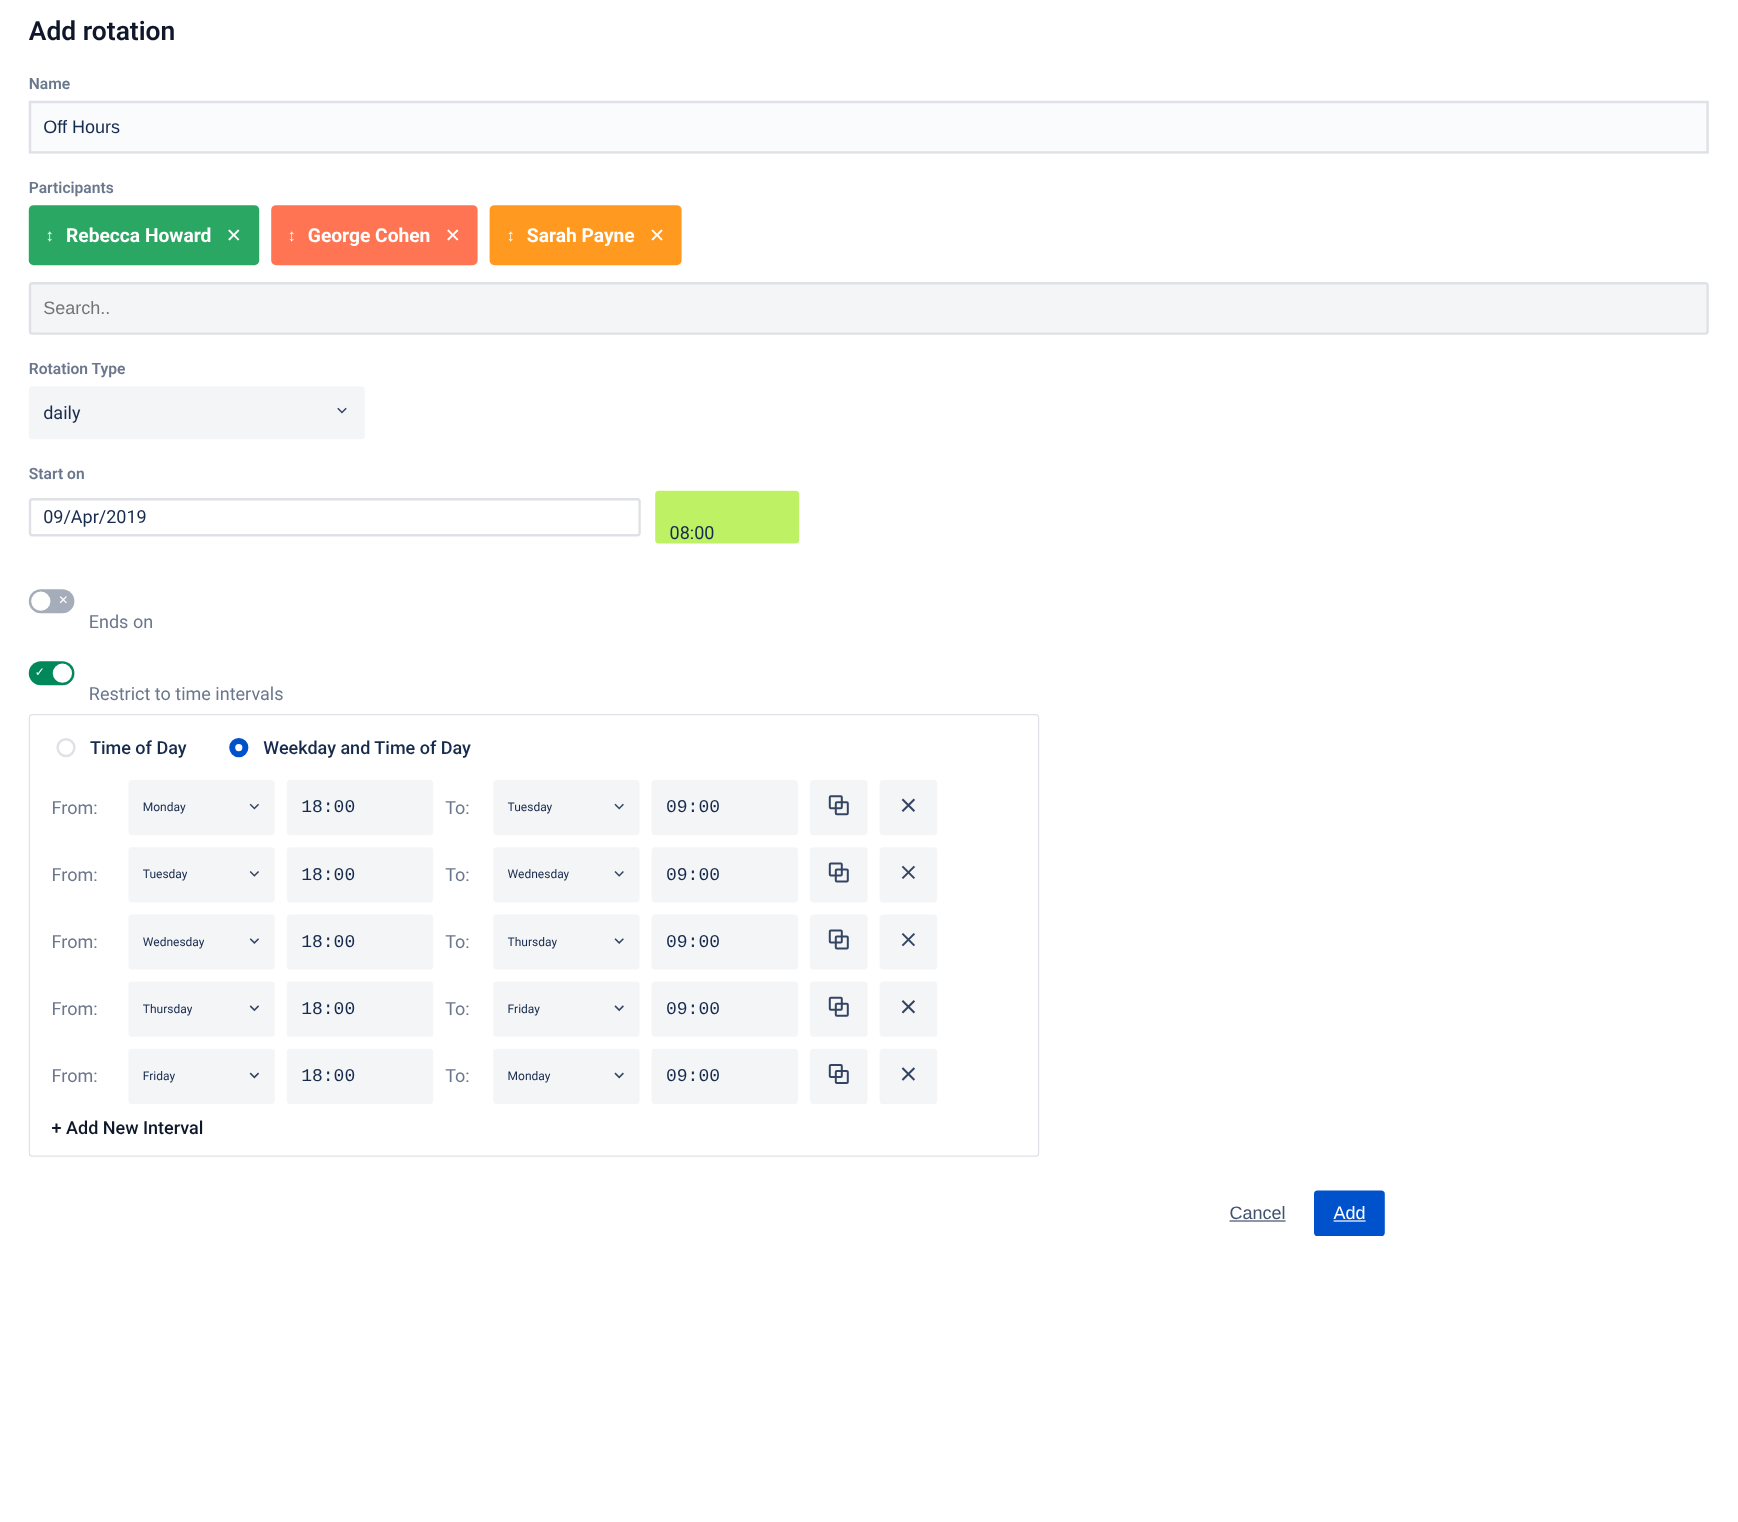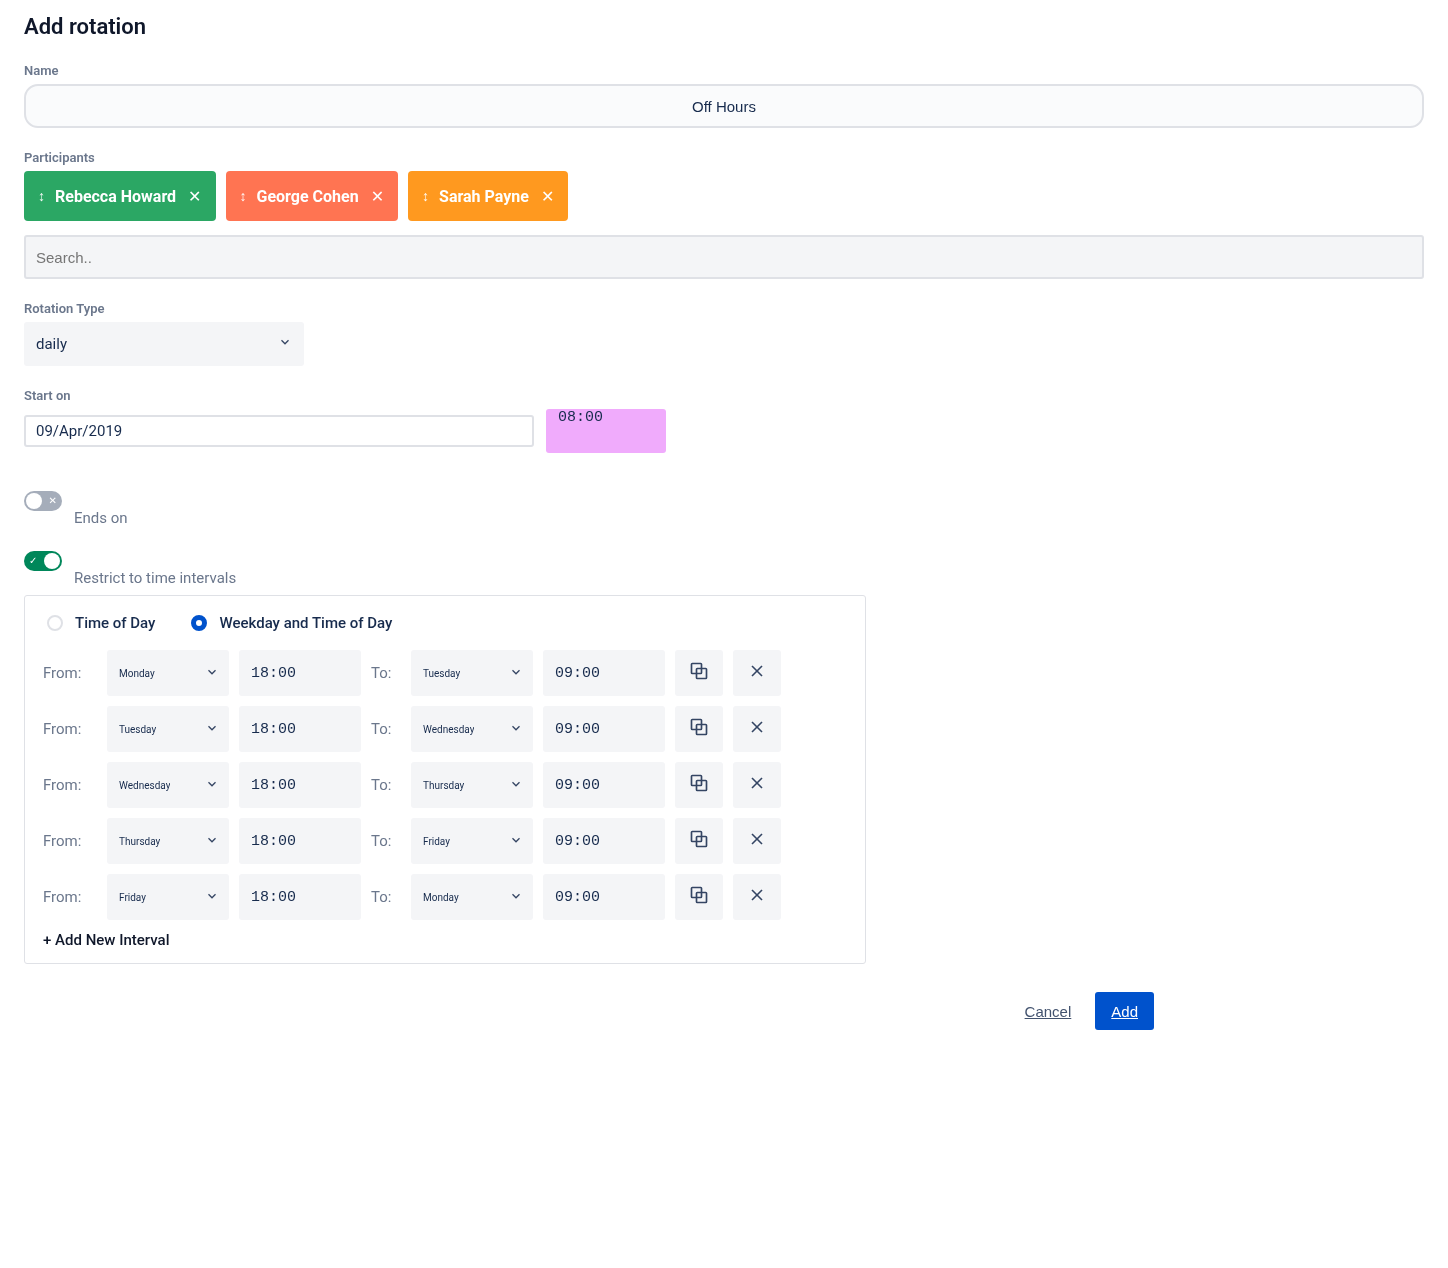--- a/index.html
+++ b/index.html
@@ -22,27 +22,26 @@
     font-size: 13px;
     font-weight: 600;
     color: #6B778C;
     margin-bottom: 6px;
     display: block;
   }
   .text-input {
     width: 100%;
     height: 44px;
     border: 2px solid #DFE1E6;
-    border-radius: 14px;
+    border-radius: 0;
     padding: 8px 10px;
     font-size: 15px;
     color: #172B4D;
     background: #FAFBFC;
     outline: none;
-    text-align: center;
   }
   .field-block { margin-bottom: 22px; }
   .chips-row { display: flex; gap: 10px; flex-wrap: wrap; margin-bottom: 14px; }
   .chip {
     display: inline-flex;
     align-items: center;
     height: 50px;
     padding: 0 14px;
     border-radius: 4px;
     color: #fff;
@@ -93,27 +92,26 @@
     padding: 0 10px;
     font-size: 15px;
     color: #172B4D;
     background: #fff;
     display: flex;
     align-items: center;
   }
   .time-box {
     width: 120px;
     height: 44px;
-    background: #f0abfc;
-    border-radius: 3px;
-    display: flex;
-    align-items: flex-start;
+    background: #bef264;
+    border-radius: 3px;
+    display: flex;
+    align-items: flex-end;
     padding: 0 12px;
     font-size: 15px;
-    font-family: Liberation Mono, monospace;
   }
   .toggle-row { display: flex; align-items: center; gap: 12px; margin-top: 8px; margin-bottom: 8px; }
   .toggle {
     width: 38px;
     height: 20px;
     border-radius: 10px;
     position: relative;
     cursor: pointer;
   }
   .toggle.off { background: #A5ADBA; }

